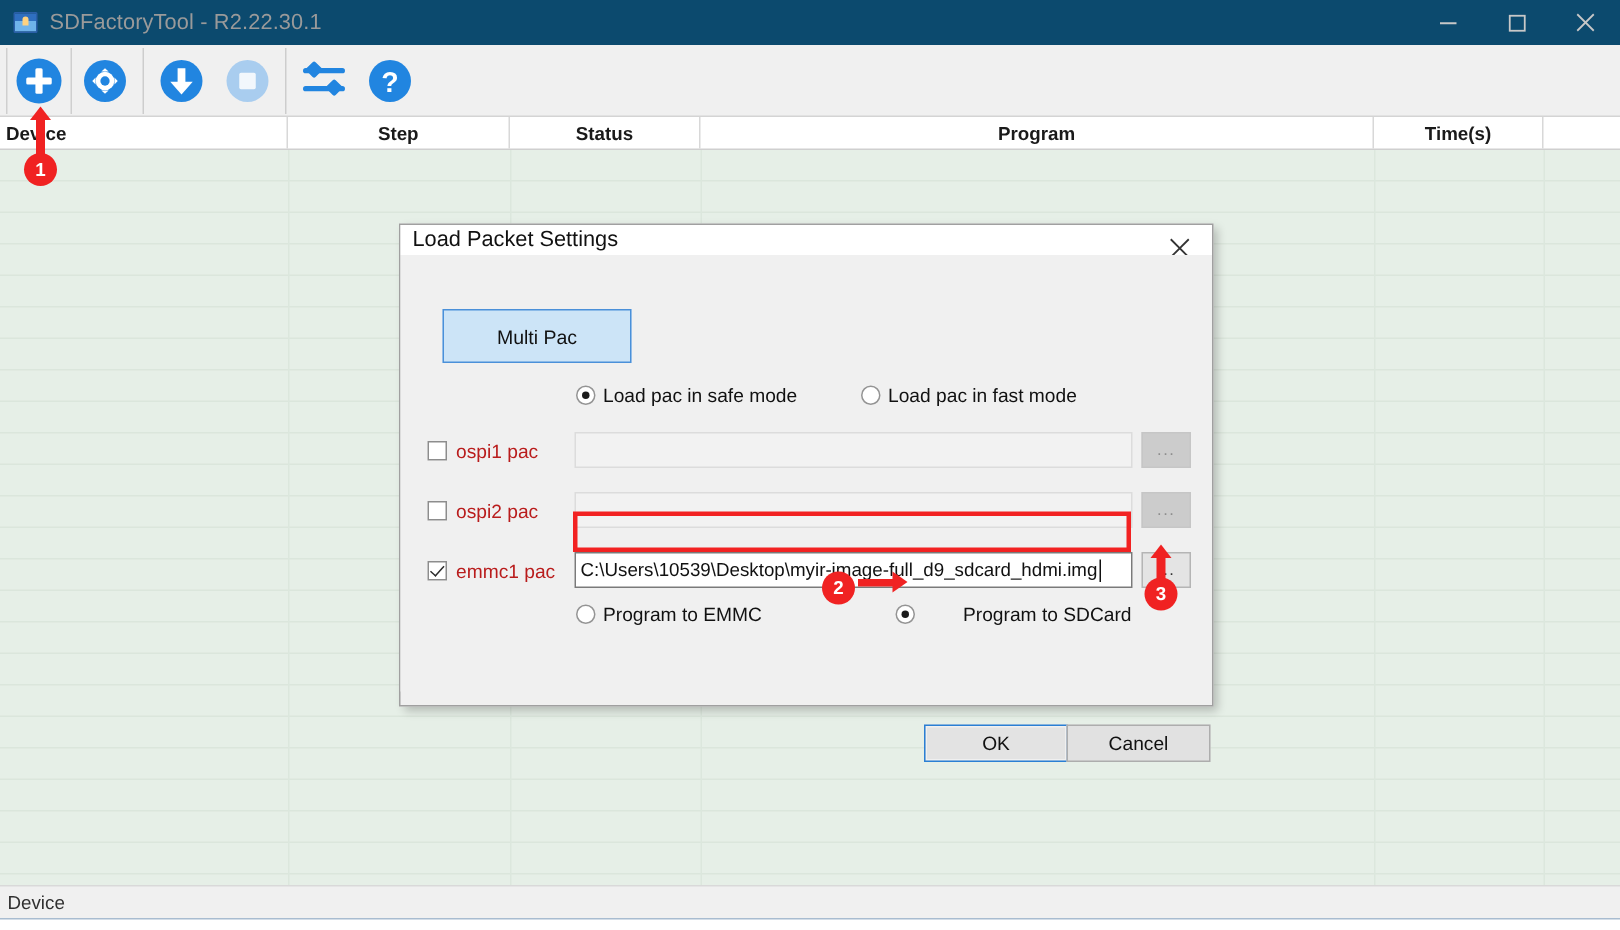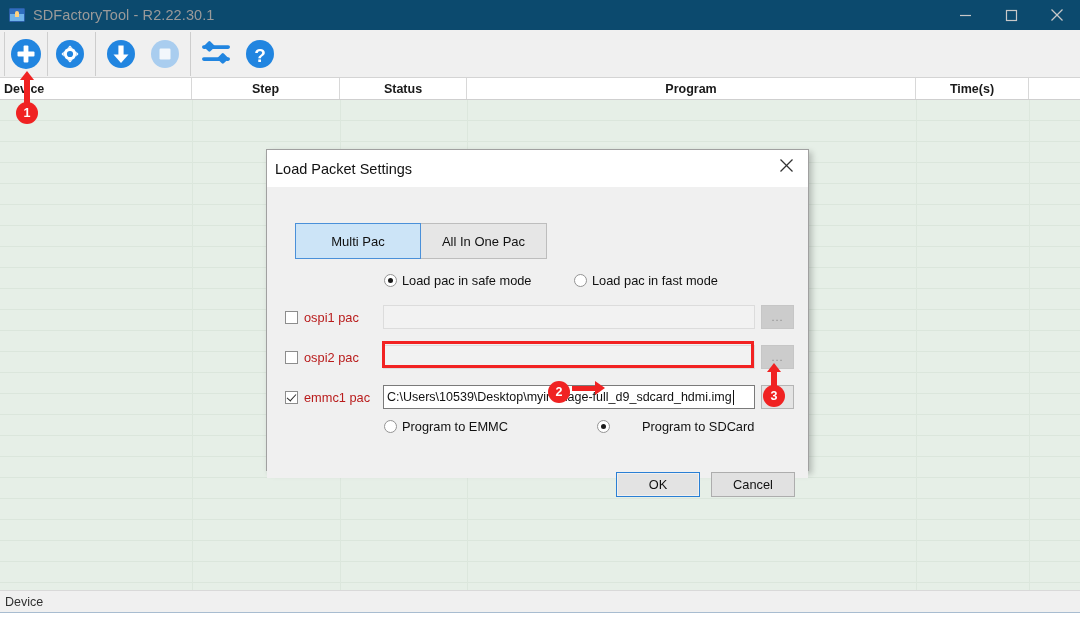--- a/index.html
+++ b/index.html
@@ -104,21 +104,21 @@
   
   #dialog {
     position: absolute;
     left: 266px; top: 149px; width: 543px; height: 322px;
     background: #f0f0f0;
     border: 1px solid #a0a0a0;
     box-shadow: 3px 3px 6px rgba(0,0,0,.22);
     z-index: 40;
   }
   #dlg-title {
-    height: 37px; background: #ffffff;
+    height: 20px; background: #ffffff;
     display: flex; align-items: center;
     padding-left: 8px;
     position: relative;
   }
   #dlg-title-text { font-size: 14.5px; color: #111; }
   #dlg-close {
     position: absolute; right: 0; top: 0; width: 44px; height: 31px;
     display: flex; align-items: center; justify-content: center; color: #444;
   }
   #dlg-body { position: relative; height: 291px; background: #f0f0f0; }
@@ -176,24 +176,24 @@
     display: flex; align-items: center; justify-content: center;
     font-size: 11px; color: #8e8e8e; letter-spacing: 1px;
   }
   .browse.enabled { background: #e4e4e4; border: 1px solid #b5b5b5; color: #333; }
 
   .targetrow { position: absolute; left: 0; top: 232px; width: 100%; }
   .tg-emmc { position: absolute; left: 117px; }
   .tg-sd { position: absolute; left: 330px; gap: 27px; }
 
   .dlg-btn {
-    position: absolute; width: 84px; height: 25px;
+    position: absolute; width: 96px; height: 25px;
     display: flex; align-items: center; justify-content: center;
     font-size: 12.8px; color: #111;
-    background: #e1e1e1; border: 1px solid #adadad;
+    background: #e1e1e1; border: 1px solid #adadad; margin-top: 28px;
   }
   .dlg-btn.primary { border: 1px solid #2a7fd4; background: #e3e3e3; box-shadow: inset 0 0 0 1px #f0f0f0; }
 
   
   #path-highlight {
     position: absolute; left: 382px; top: 341px; width: 372px; height: 27px;
     border: 3px solid #f22222; z-index: 45; pointer-events: none;
   }
 
   
@@ -364,23 +364,20 @@
       </svg>
     </div>
   </div>
 
   <div id="dlg-body">
 
     <div class="tabrow">
       <div class="tab active">
         <span>Multi Pac</span>
       </div>
-      <div class="tab">
-        <span>All In One Pac</span>
-      </div>
     </div>
 
     <div class="modeline">
       <label class="radio mode-safe">
         <span class="rdot on"></span>
         <span>Load pac in safe mode</span>
       </label>
       <label class="radio mode-fast">
         <span class="rdot"></span>
         <span>Load pac in fast mode</span>

